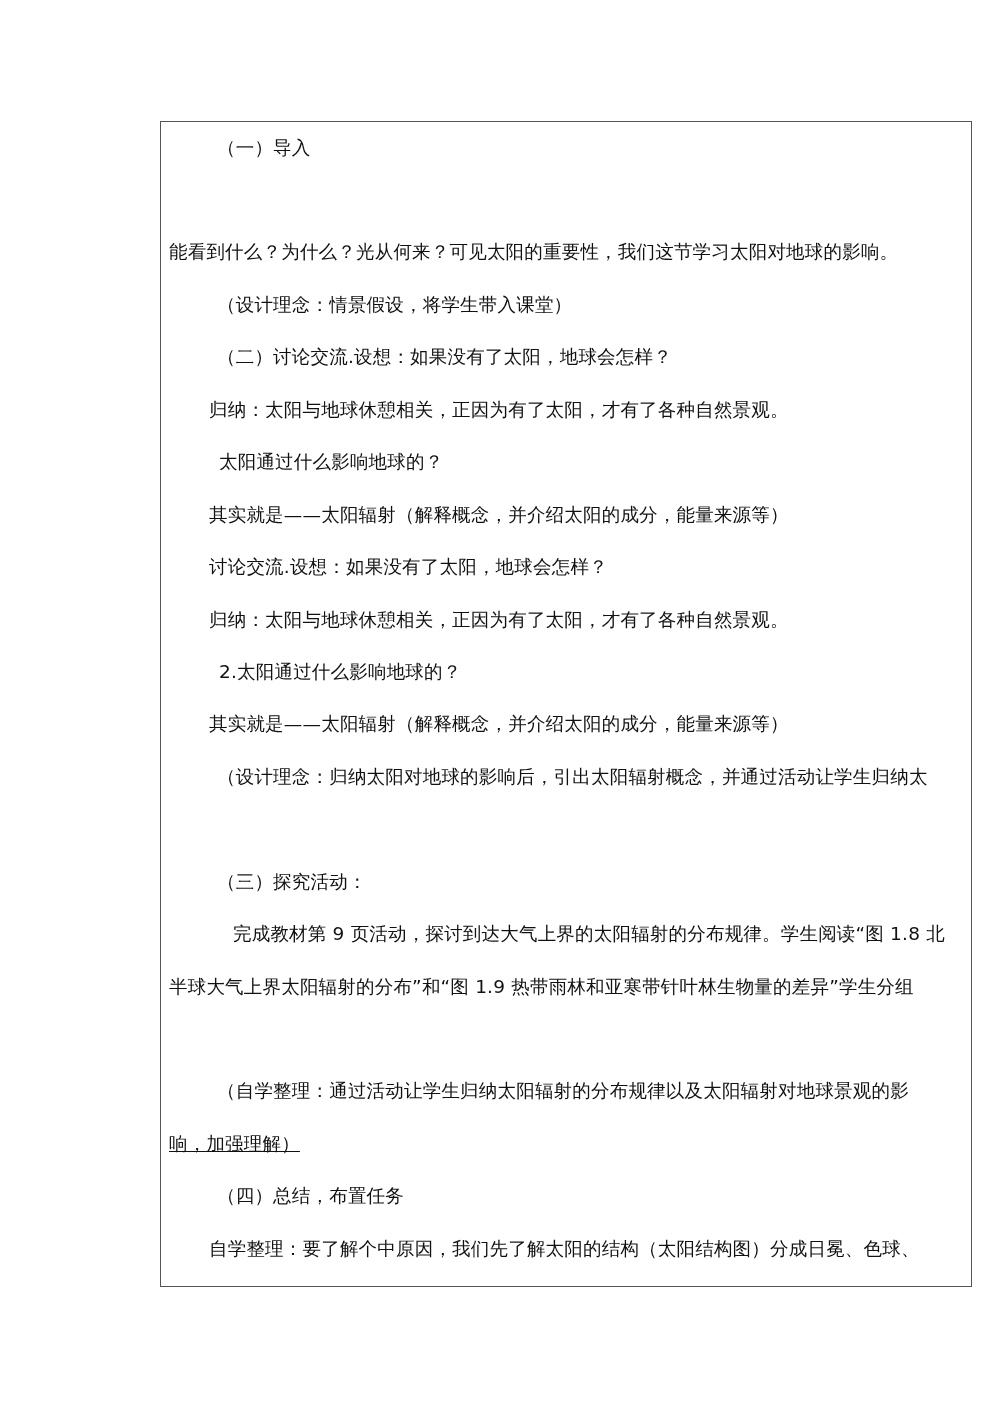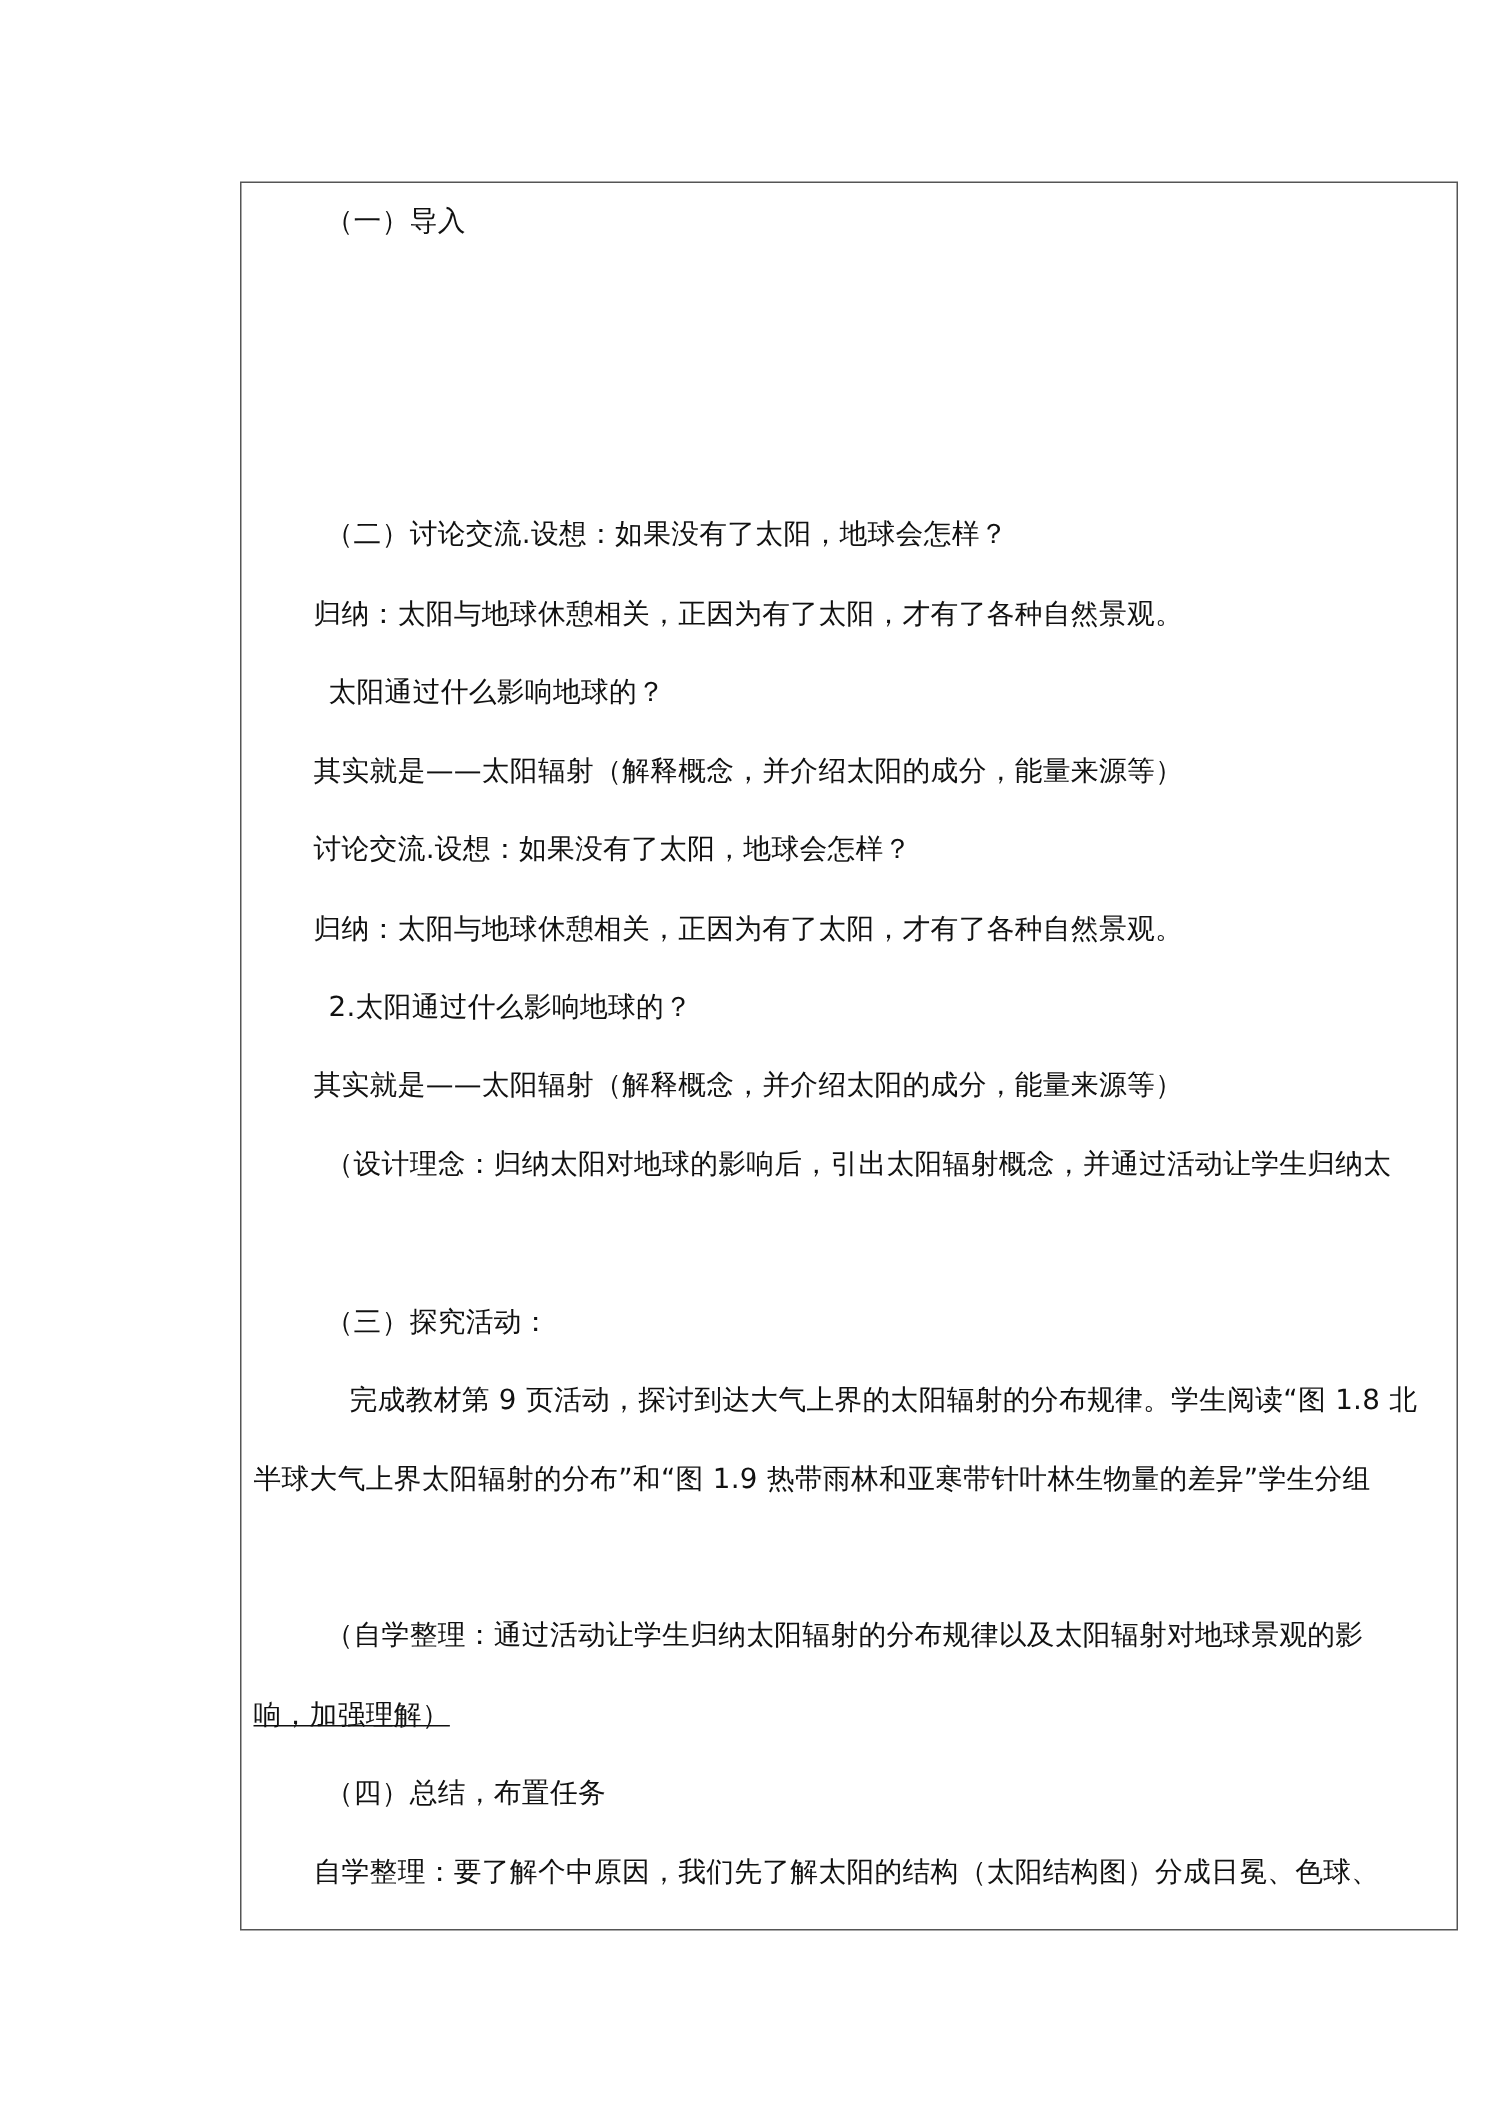--- a/index.html
+++ b/index.html
@@ -32,20 +32,22 @@
       font-size: 18.5px;
       line-height: 26px;
       letter-spacing: 0.2px;
     }
   </style>
 </head>
 <body>
 
 <div class="page-box">
   <div class="line" style="left: 56px; top: 13px;">（一）导入</div>
+  <div class="line" style="left: 8px; top: 117px;">能看到什么？为什么？光从何来？可见太阳的重要性，我们这节学习太阳对地球的影响。</div>
+  <div class="line" style="left: 56px; top: 170px;">（设计理念：情景假设，将学生带入课堂）</div>
   <div class="line" style="left: 56px; top: 222px;">（二）讨论交流.设想：如果没有了太阳，地球会怎样？</div>
   <div class="line" style="left: 48px; top: 275px;">归纳：太阳与地球休憩相关，正因为有了太阳，才有了各种自然景观。</div>
   <div class="line" style="left: 58px; top: 327px;">太阳通过什么影响地球的？</div>
   <div class="line" style="left: 48px; top: 380px;">其实就是——太阳辐射（解释概念，并介绍太阳的成分，能量来源等）</div>
   <div class="line" style="left: 48px; top: 432px;">讨论交流.设想：如果没有了太阳，地球会怎样？</div>
   <div class="line" style="left: 48px; top: 485px;">归纳：太阳与地球休憩相关，正因为有了太阳，才有了各种自然景观。</div>
   <div class="line" style="left: 58px; top: 537px; text-align: right;">2.太阳通过什么影响地球的？</div>
   <div class="line" style="left: 48px; top: 589px;">其实就是——太阳辐射（解释概念，并介绍太阳的成分，能量来源等）</div>
   <div class="line" style="left: 56px; top: 642px;">（设计理念：归纳太阳对地球的影响后，引出太阳辐射概念，并通过活动让学生归纳太</div>
   <div class="line" style="left: 56px; top: 747px;">（三）探究活动：</div>

